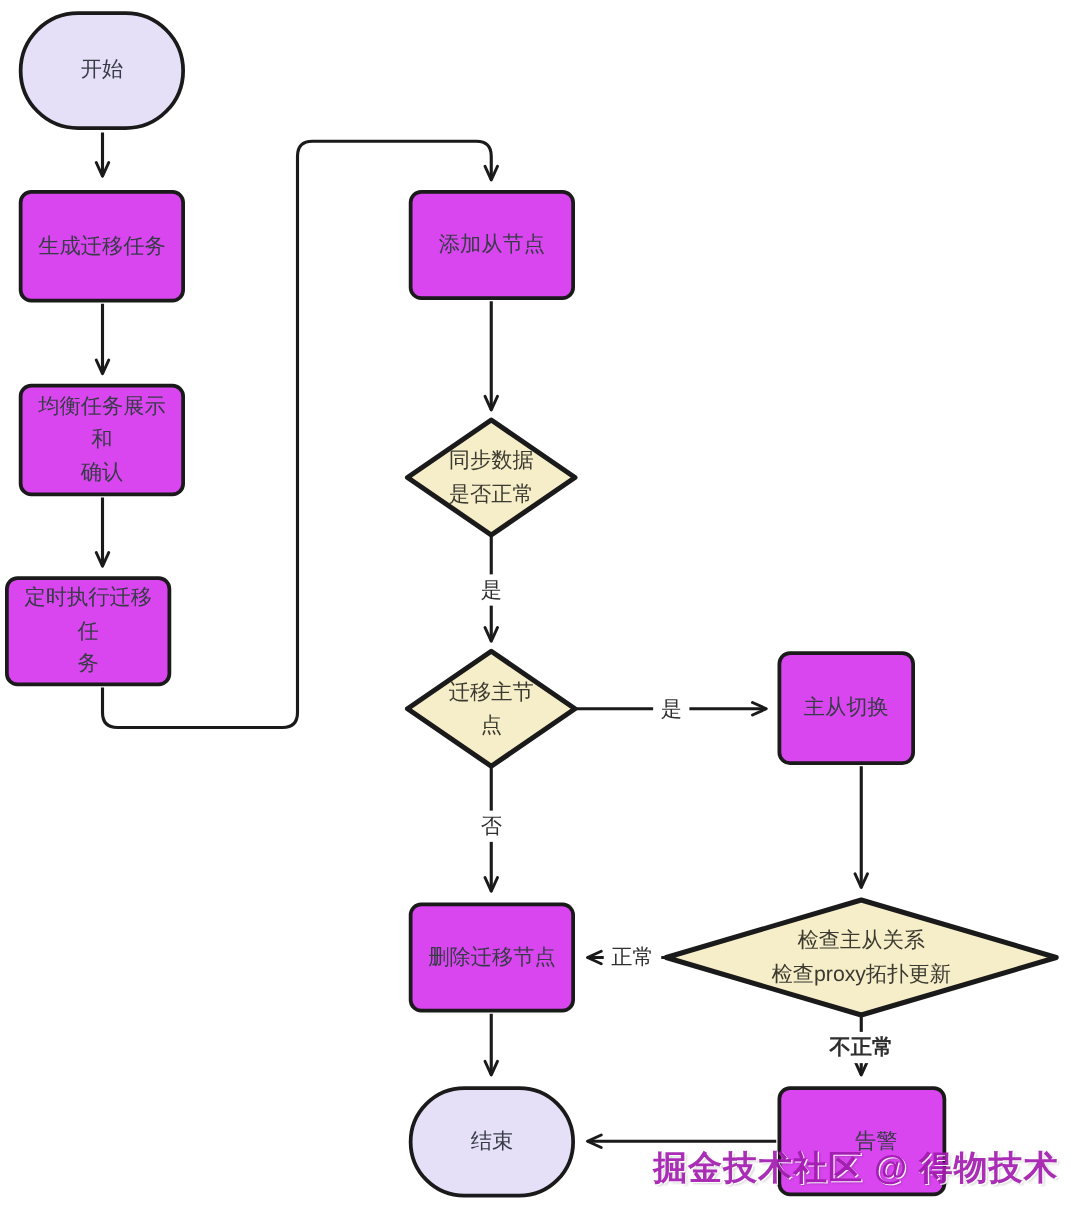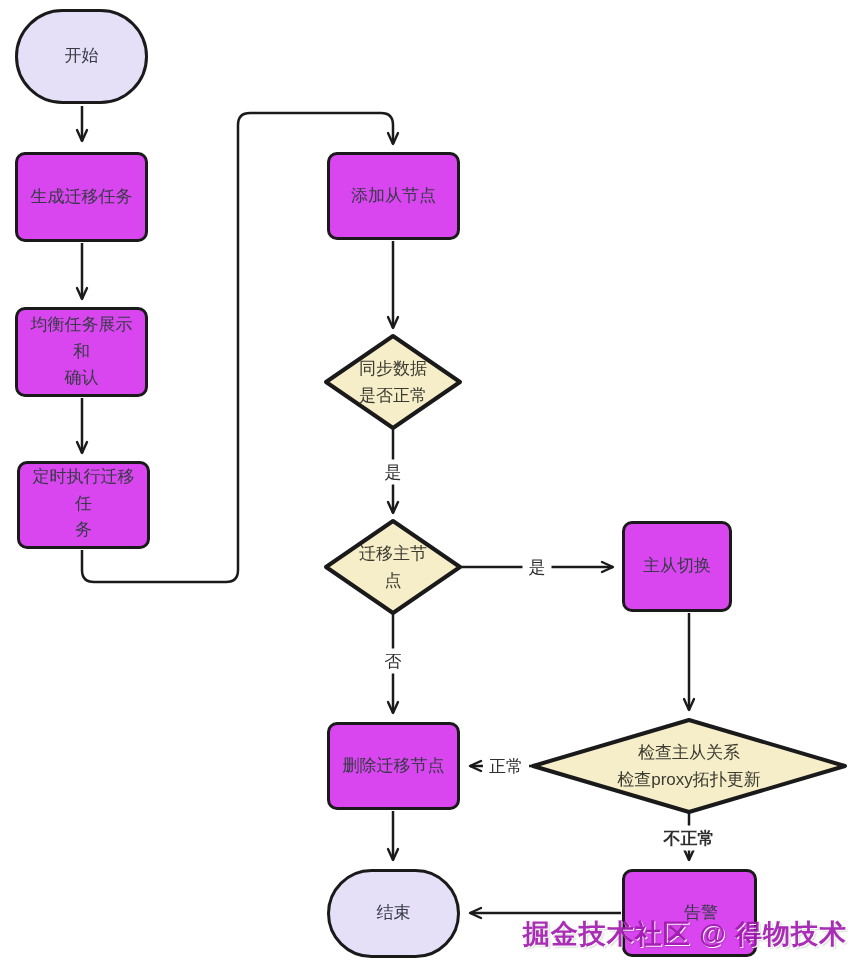--- a/index.html
+++ b/index.html
@@ -20,21 +20,21 @@
     text-align:center;font-size:17px;color:#3a3a30;line-height:1.6;white-space:pre-line;
   }
   .edge-label{
     position:absolute;z-index:3;transform:translate(-50%,-50%);
     background:#ffffff;padding:1px 6px;font-size:17px;color:#2f2f2f;white-space:nowrap;
   }
   
   #n-start  {left:15px;  top:9px;   width:133px; height:95px;}
   #n-gen    {left:15px;  top:152px; width:133px; height:90px;}
   #n-balance{left:15px;  top:307px; width:133px; height:90px;}
-  #n-sched  {left:17px;  top:461px; width:133px; height:88px;font-family:Liberation Mono, monospace;}
+  #n-sched  {left:4px;  top:461px; width:133px; height:88px;}
   #n-add    {left:327px; top:152px; width:133px; height:88px;}
   #n-switch {left:622px; top:521px; width:110px; height:91px;}
   #n-delete {left:327px; top:722px; width:133px; height:88px;}
   #n-alert  {left:622px; top:869px; width:135px; height:88px;padding-left:31px;}
   #n-end    {left:327px; top:869px; width:133px; height:89px;}
   
   #t-sync    {left:393px; top:382px;}
   #t-migrate {left:393px; top:567px;}
   #t-topology{left:689px; top:766px;}
   

